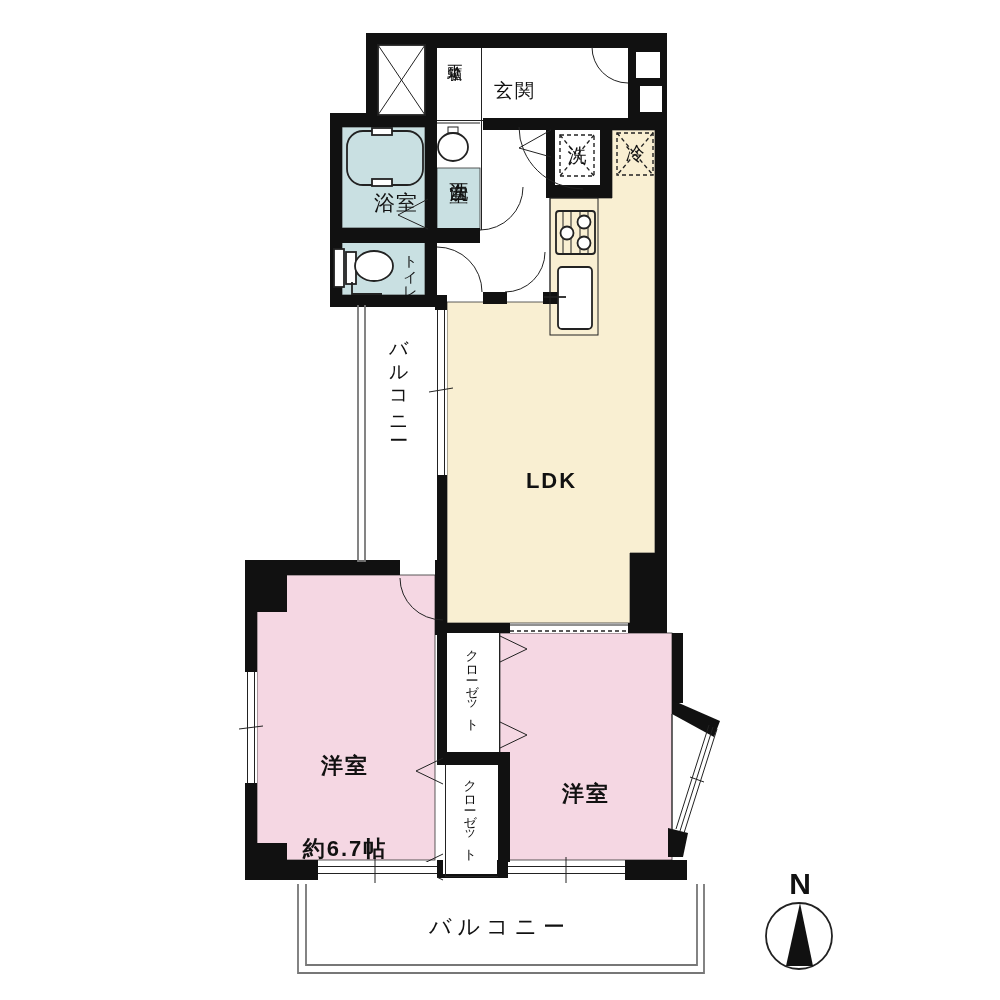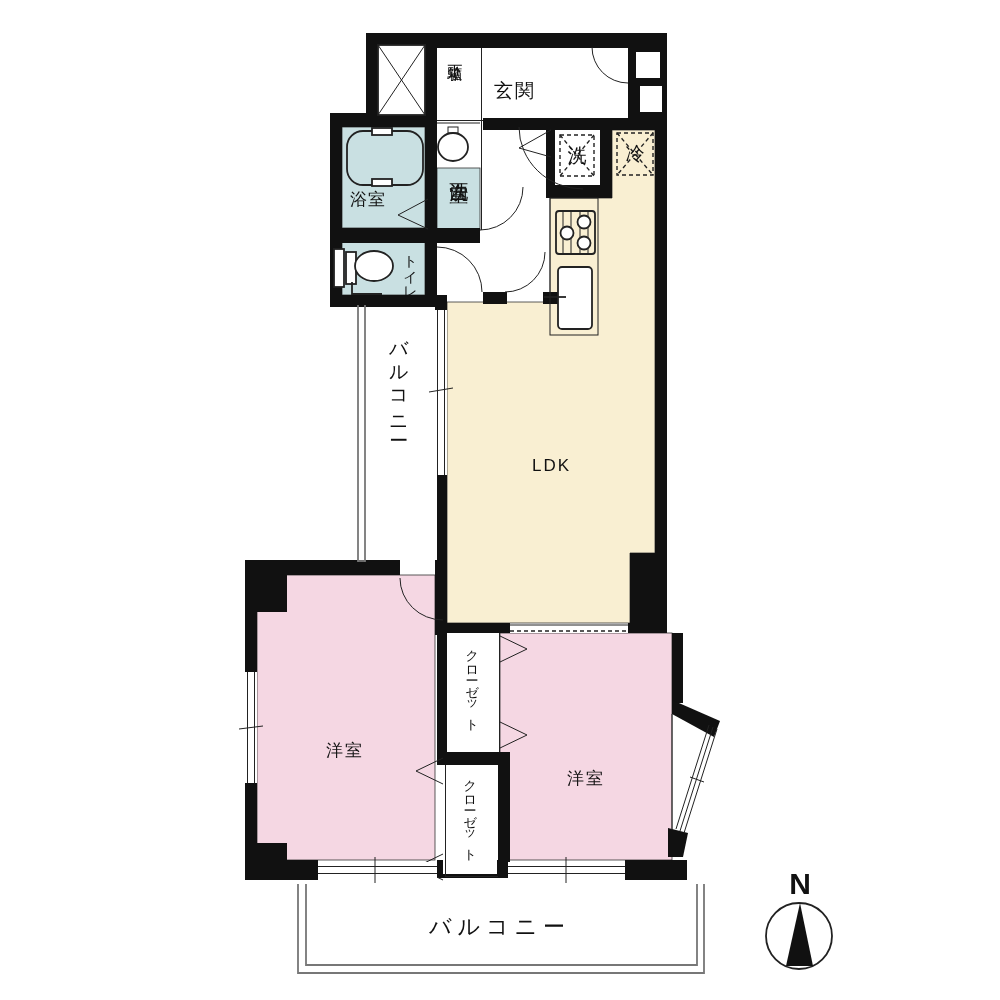--- a/index.html
+++ b/index.html
@@ -11,21 +11,21 @@
   .ldkfill{fill:var(--ldk,#f9efd2);stroke:#333;stroke-width:.8;}
   .bed{fill:var(--bedroom,#f5d7e3);stroke:#333;stroke-width:.8;}
   .fx{fill:none;stroke:#222;stroke-width:1.8;}
   .fxw{fill:#fff;stroke:#222;stroke-width:1.8;}
   .thin{fill:none;stroke:#222;stroke-width:1;}
   .dash{fill:none;stroke:#222;stroke-width:1.4;stroke-dasharray:4 3;}
   .rail{fill:none;stroke:var(--railing,#777);stroke-width:1.8;}
   .lbl{position:absolute;color:#111;line-height:1.2;white-space:pre;}
   .h{text-align:center;}
   .v{writing-mode:vertical-rl;text-orientation:mixed;}
-  .big{font-size:17px;letter-spacing:2px;line-height:1.25;}
+  .big{font-size:22px;letter-spacing:2px;line-height:1.25;font-weight:bold;}
 </style>
 </head>
 <body>
 
 <div id="canvas">
 
 <svg width="1000" height="1000" viewBox="0 0 1000 1000">
 
   <g>
     <polygon class="ldkfill" points="612,130 655,130 655,553 630,553 630,623 447,623 447,302 550,302 550,198 612,198"></polygon>
@@ -205,34 +205,35 @@
 </svg>
 
 <div class="lbl v" style="left:446px;top:53px;font-size:15px;letter-spacing:1px;">下駄箱</div>
 
 <div class="lbl h" style="left:483px;top:80px;width:64px;font-size:19px;letter-spacing:2px;">玄関</div>
 
 <div class="lbl h" style="left:563px;top:145px;width:28px;font-size:19px;">洗</div>
 
 <div class="lbl h" style="left:620px;top:143px;width:30px;font-size:19px;">冷</div>
 
-<div class="lbl h" style="left:332px;top:190px;width:72px;font-size:17px;letter-spacing:1px;">浴室</div>
+<div class="lbl h" style="left:360px;top:190px;width:72px;font-size:21px;letter-spacing:1px;">浴室</div>
 
 <div class="lbl v" style="left:447px;top:167px;font-size:19px;letter-spacing:1px;">洗面室</div>
 
 <div class="lbl v" style="left:402px;top:245px;font-size:14px;">トイレ</div>
 
 <div class="lbl v" style="left:387px;top:327px;font-size:19px;letter-spacing:4px;">バルコニー</div>
 
 <div class="lbl h big" style="left:454px;top:412px;width:195px;">
   <div>LDK</div>
 </div>
 
 <div class="lbl h big" style="left:245px;top:697px;width:200px;">
   <div>洋室</div>
+  <div>約6.7帖</div>
 </div>
 
 <div class="lbl h big" style="left:486px;top:725px;width:200px;">
   <div>洋室</div>
 </div>
 
 <div class="lbl v" style="left:464px;top:640px;font-size:13px;letter-spacing:2px;">クローゼット</div>
 
 <div class="lbl v" style="left:462px;top:770px;font-size:13px;letter-spacing:2px;">クローゼット</div>
 

